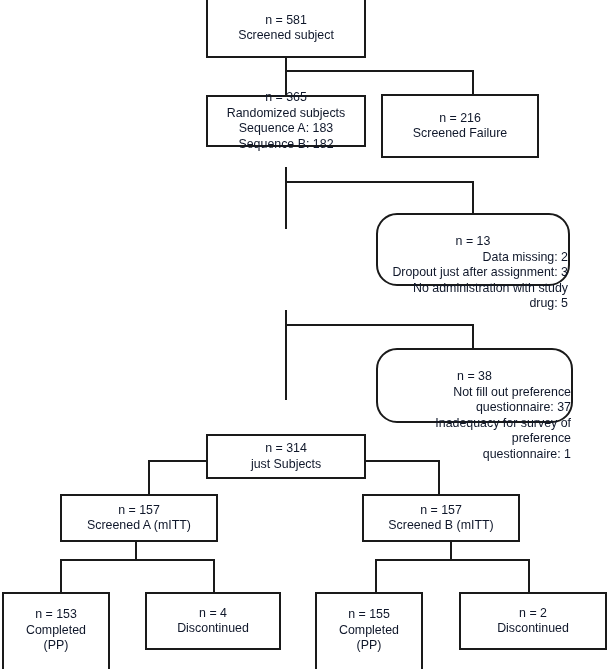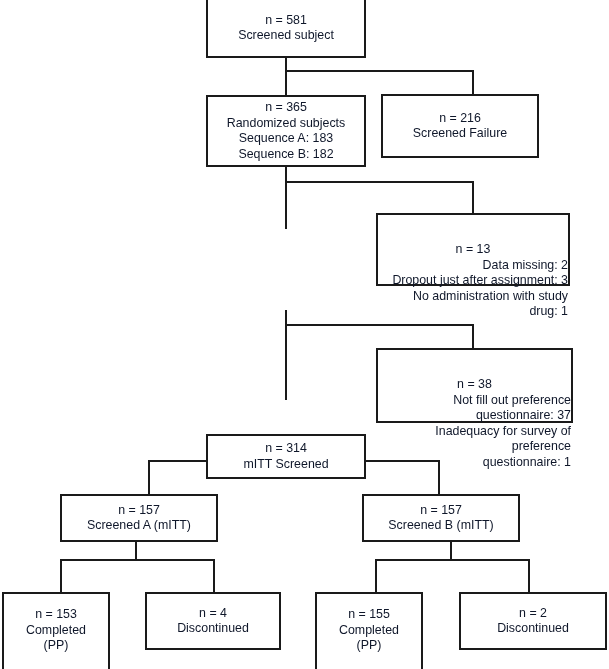--- a/index.html
+++ b/index.html
@@ -40,21 +40,22 @@
   }
   .node.mixed .detail {
     text-align: right;
     padding-left: 7px;
     font-size: 12.4px;
     line-height: 15.5px;
     white-space: normal;
   }
   .node.mixed {
     justify-content: flex-start;
-    padding-top: 27px;
+    padding-top: 19px;
+    border-radius: 21px;
   }
   .node.topalign {
     justify-content: flex-start;
     padding-top: 13px;
   }
   .conn {
     position: absolute;
     background: #1a1a1a;
     z-index: 1;
   }
@@ -97,45 +98,45 @@
   <div class="node center" style="left:206px; top:-2px; width:160px; height:60px;">
     <div class="line">n = 581</div>
     <div class="line">Screened subject</div>
   </div>
 
   <div class="node center" style="left:381px; top:94px; width:158px; height:64px;">
     <div class="line">n = 216</div>
     <div class="line">Screened Failure</div>
   </div>
 
-  <div class="node center" style="left:206px; top:95px; width:160px; height:72px;">
+  <div class="node center" style="left:206px; top:95px; width:160px; height:52px;">
     <div class="line">n = 365</div>
     <div class="line">Randomized subjects</div>
     <div class="line">Sequence A: 183</div>
     <div class="line">Sequence B: 182</div>
   </div>
 
   <div class="node mixed" style="left:376px; top:213px; width:194px; height:73px;">
     <div class="head">n = 13</div>
     <div class="detail">Data missing: 2</div>
     <div class="detail">Dropout just after assignment: 3</div>
-    <div class="detail">No administration with study drug: 1</div>
+    <div class="detail">No administration with study drug: 5</div>
   </div>
 
 
   <div class="node mixed" style="left:376px; top:348px; width:197px; height:75px;">
     <div class="head">n = 38</div>
     <div class="detail">Not fill out preference questionnaire: 37</div>
     <div class="detail">Inadequacy for survey of preference</div>
     <div class="detail">questionnaire: 1</div>
   </div>
 
   <div class="node center" style="left:206px; top:399px; width:160px; height:45px;margin-top:35px;">
     <div class="line">n = 314</div>
-    <div class="line">mITT Screened</div>
+    <div class="line">just Subjects</div>
   </div>
 
   <div class="node center" style="left:60px; top:494px; width:158px; height:48px;">
     <div class="line">n = 157</div>
     <div class="line">Screened A (mITT)</div>
   </div>
 
   <div class="node center" style="left:362px; top:494px; width:158px; height:48px;">
     <div class="line">n = 157</div>
     <div class="line">Screened B (mITT)</div>

